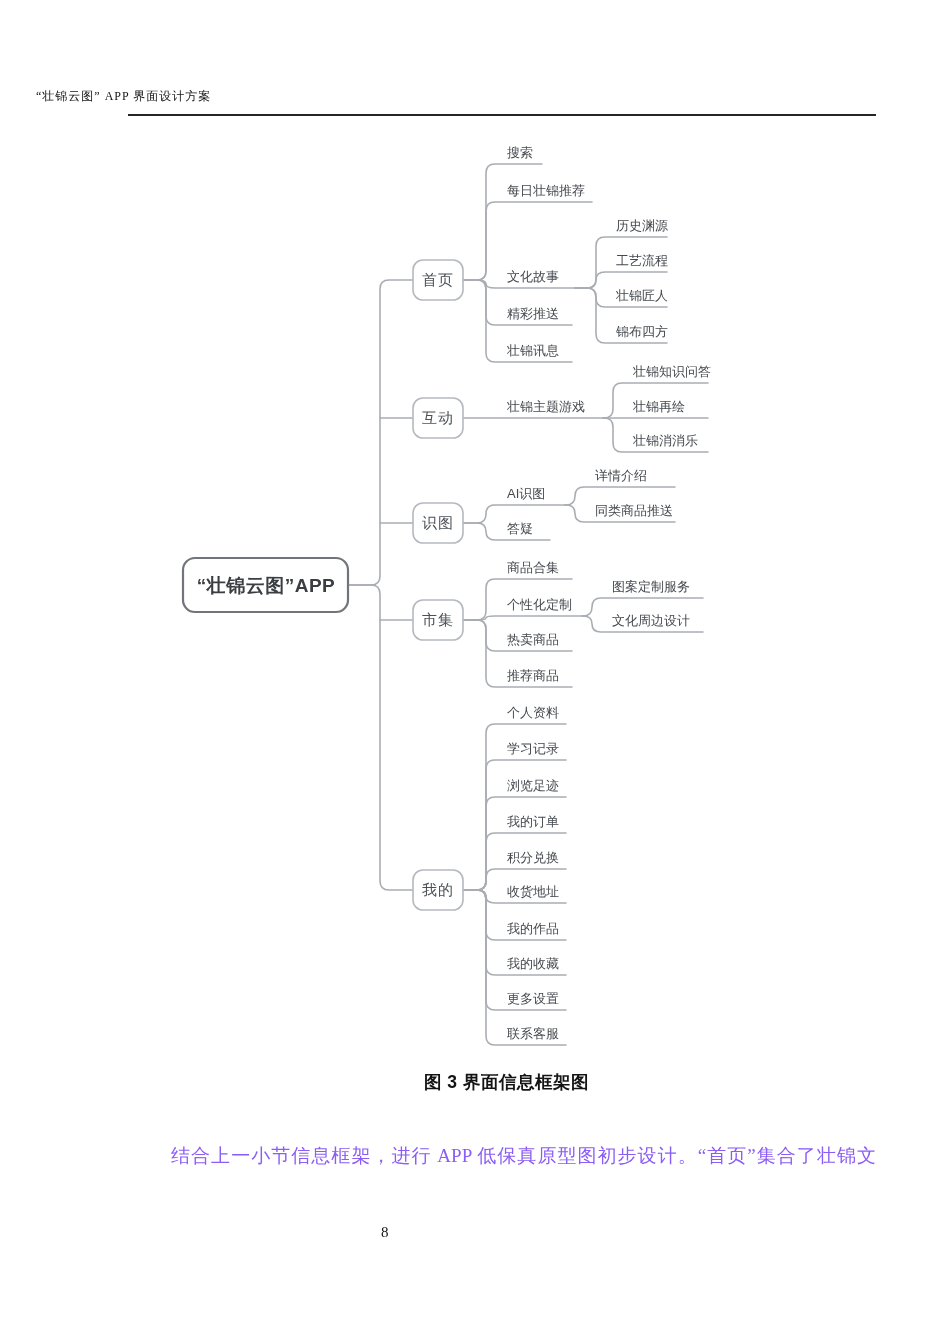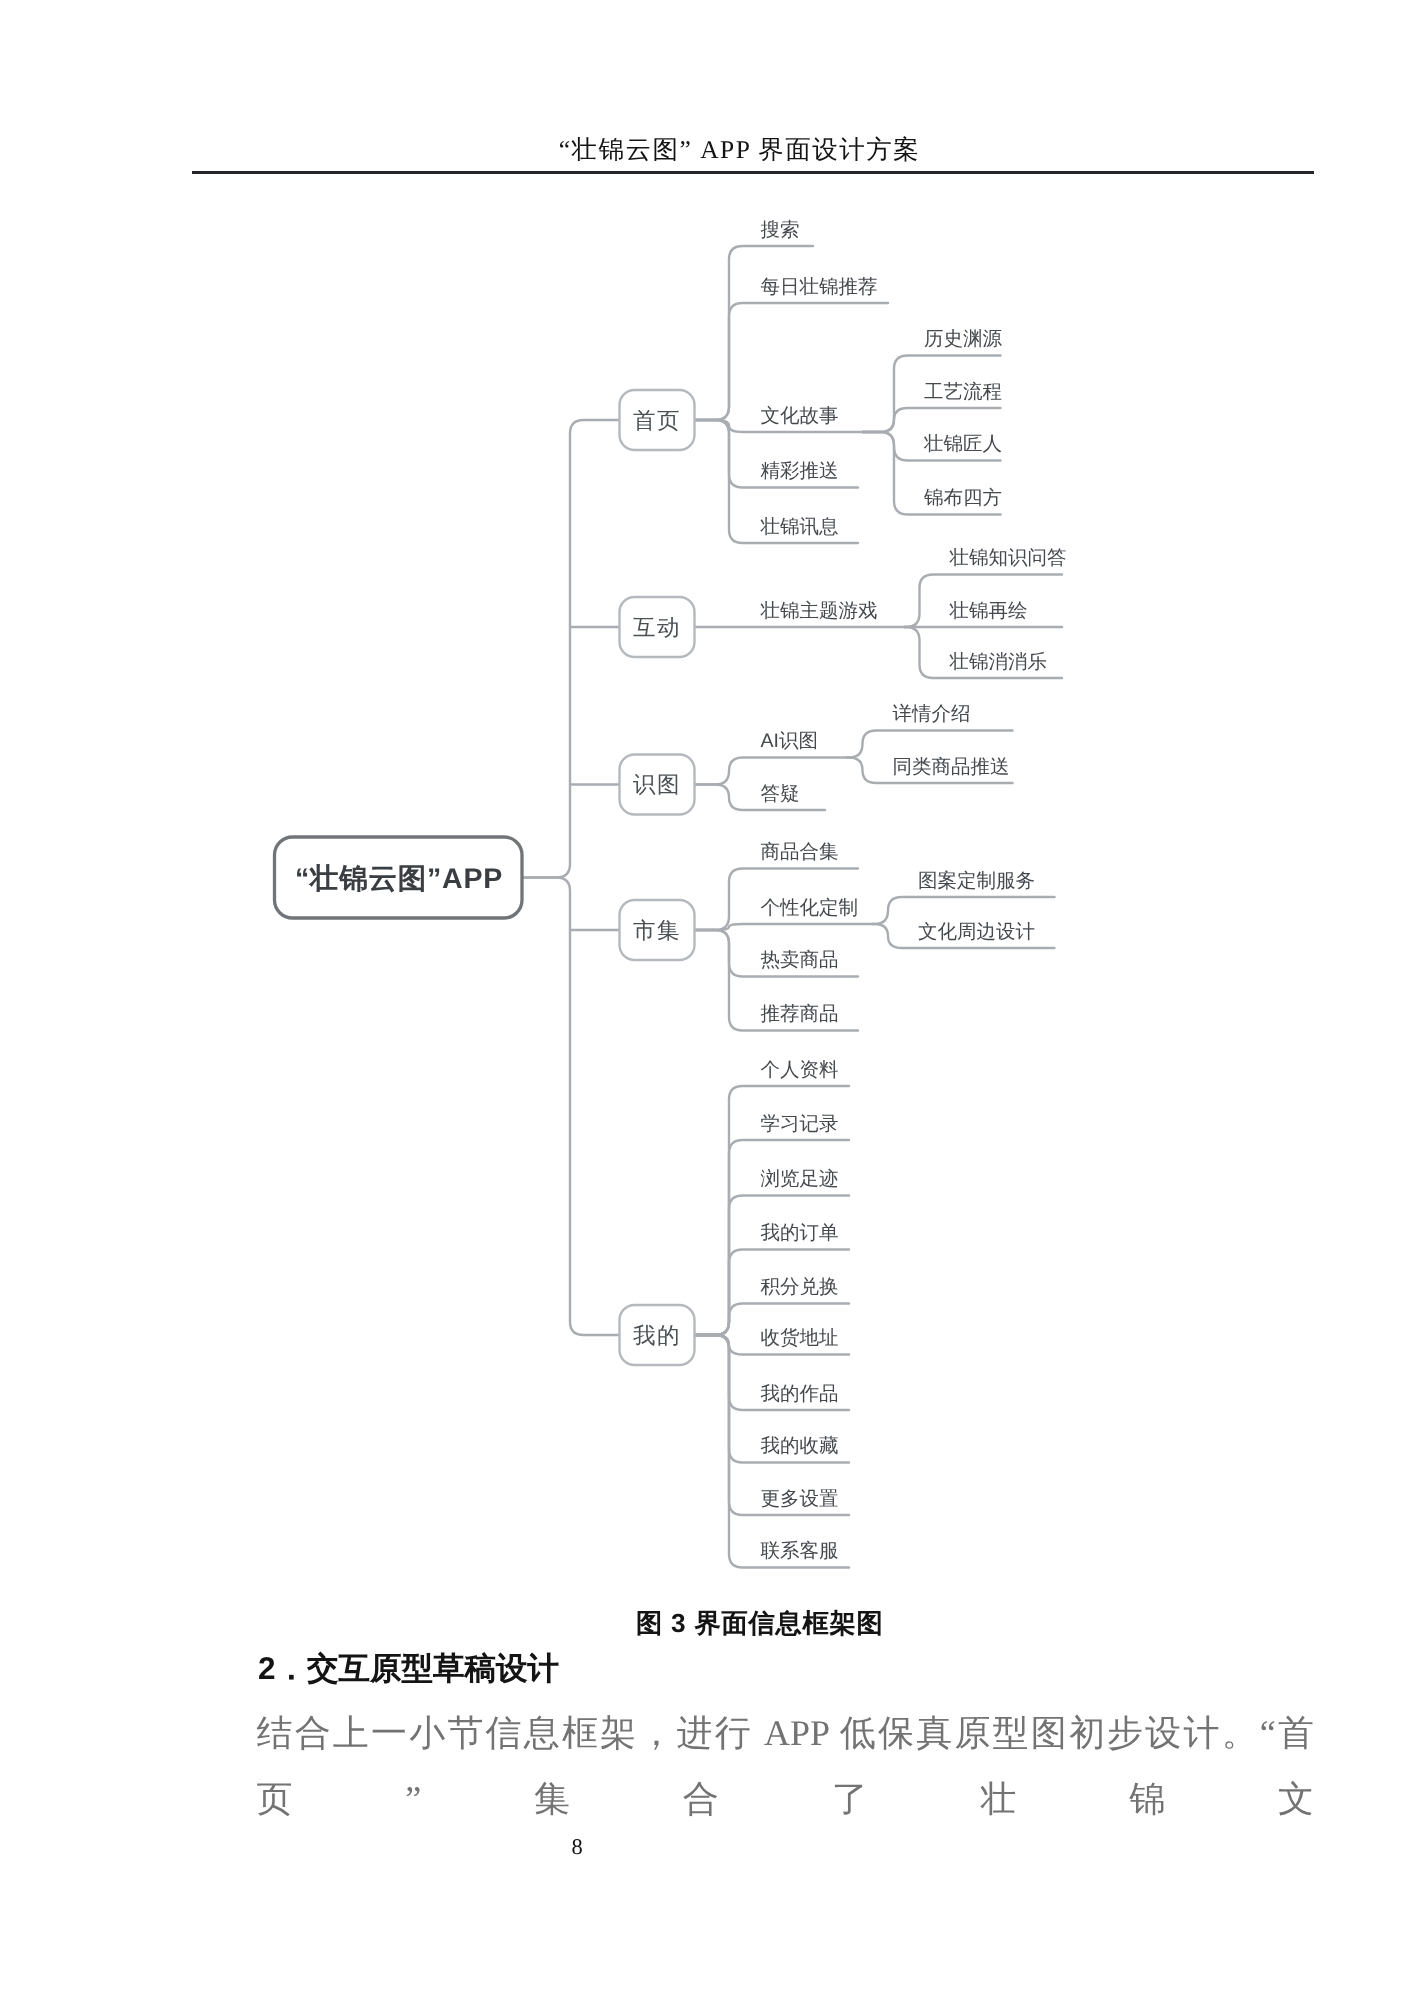--- a/index.html
+++ b/index.html
@@ -10,22 +10,21 @@
     background:#ffffff;
     overflow:hidden;
     font-family:"Liberation Serif", serif;
     color:#1c1c1e;
   }
   .header-title{
     position:absolute;
     top:88px; left:0; width:950px;
     box-sizing:border-box;
     padding-left:36px;
-    text-align:center;
-    font-size:17px;
+    font-size:12px;
     letter-spacing:1px;
     color:#141414;
   }
   .header-rule{
     position:absolute;
     top:114px; left:128px; width:748px; height:2px;
     background:#26262a;
   }
   #mindmap-svg{position:absolute; left:0; top:0;}
   .mm-link{fill:none; stroke:#a9adb2; stroke-width:1.6; stroke-linecap:round;}
@@ -47,23 +46,23 @@
     position:absolute;
     left:172px; top:1098px;
     font-family:"Liberation Sans", sans-serif;
     font-weight:700;
     font-size:21px;
     color:#141414;
   }
   .para{
     position:absolute;
     left:128px; top:1134px; width:748px;
-    font-size:24px;
+    font-size:19px;
     line-height:44px;
-    color:#737373;
+    color:#8b5cf6;
   }
   .para-line{
     text-align:justify;
     text-align-last:justify;
   }
   .para-line.indent{
     box-sizing:border-box;
     padding-left:43px;
   }
   .page-number{
@@ -168,21 +167,20 @@
         <text x="507" y="896" class="mm-label">收货地址</text>
         <text x="507" y="933" class="mm-label">我的作品</text>
         <text x="507" y="968" class="mm-label">我的收藏</text>
         <text x="507" y="1003" class="mm-label">更多设置</text>
         <text x="507" y="1038" class="mm-label">联系客服</text>
       </g>
     </svg>
 
   <div class="figure-caption">图 3  界面信息框架图</div>
 
-  <div class="section-heading">2．交互原型草稿设计</div>
 
   <div class="para">
     <div class="para-line indent">结合上一小节信息框架，进行 APP 低保真原型图初步设计。“首页”集合了壮锦文</div>
   </div>
 
   <div class="page-number">8</div>
 
 </div>
 
 </body></html>

